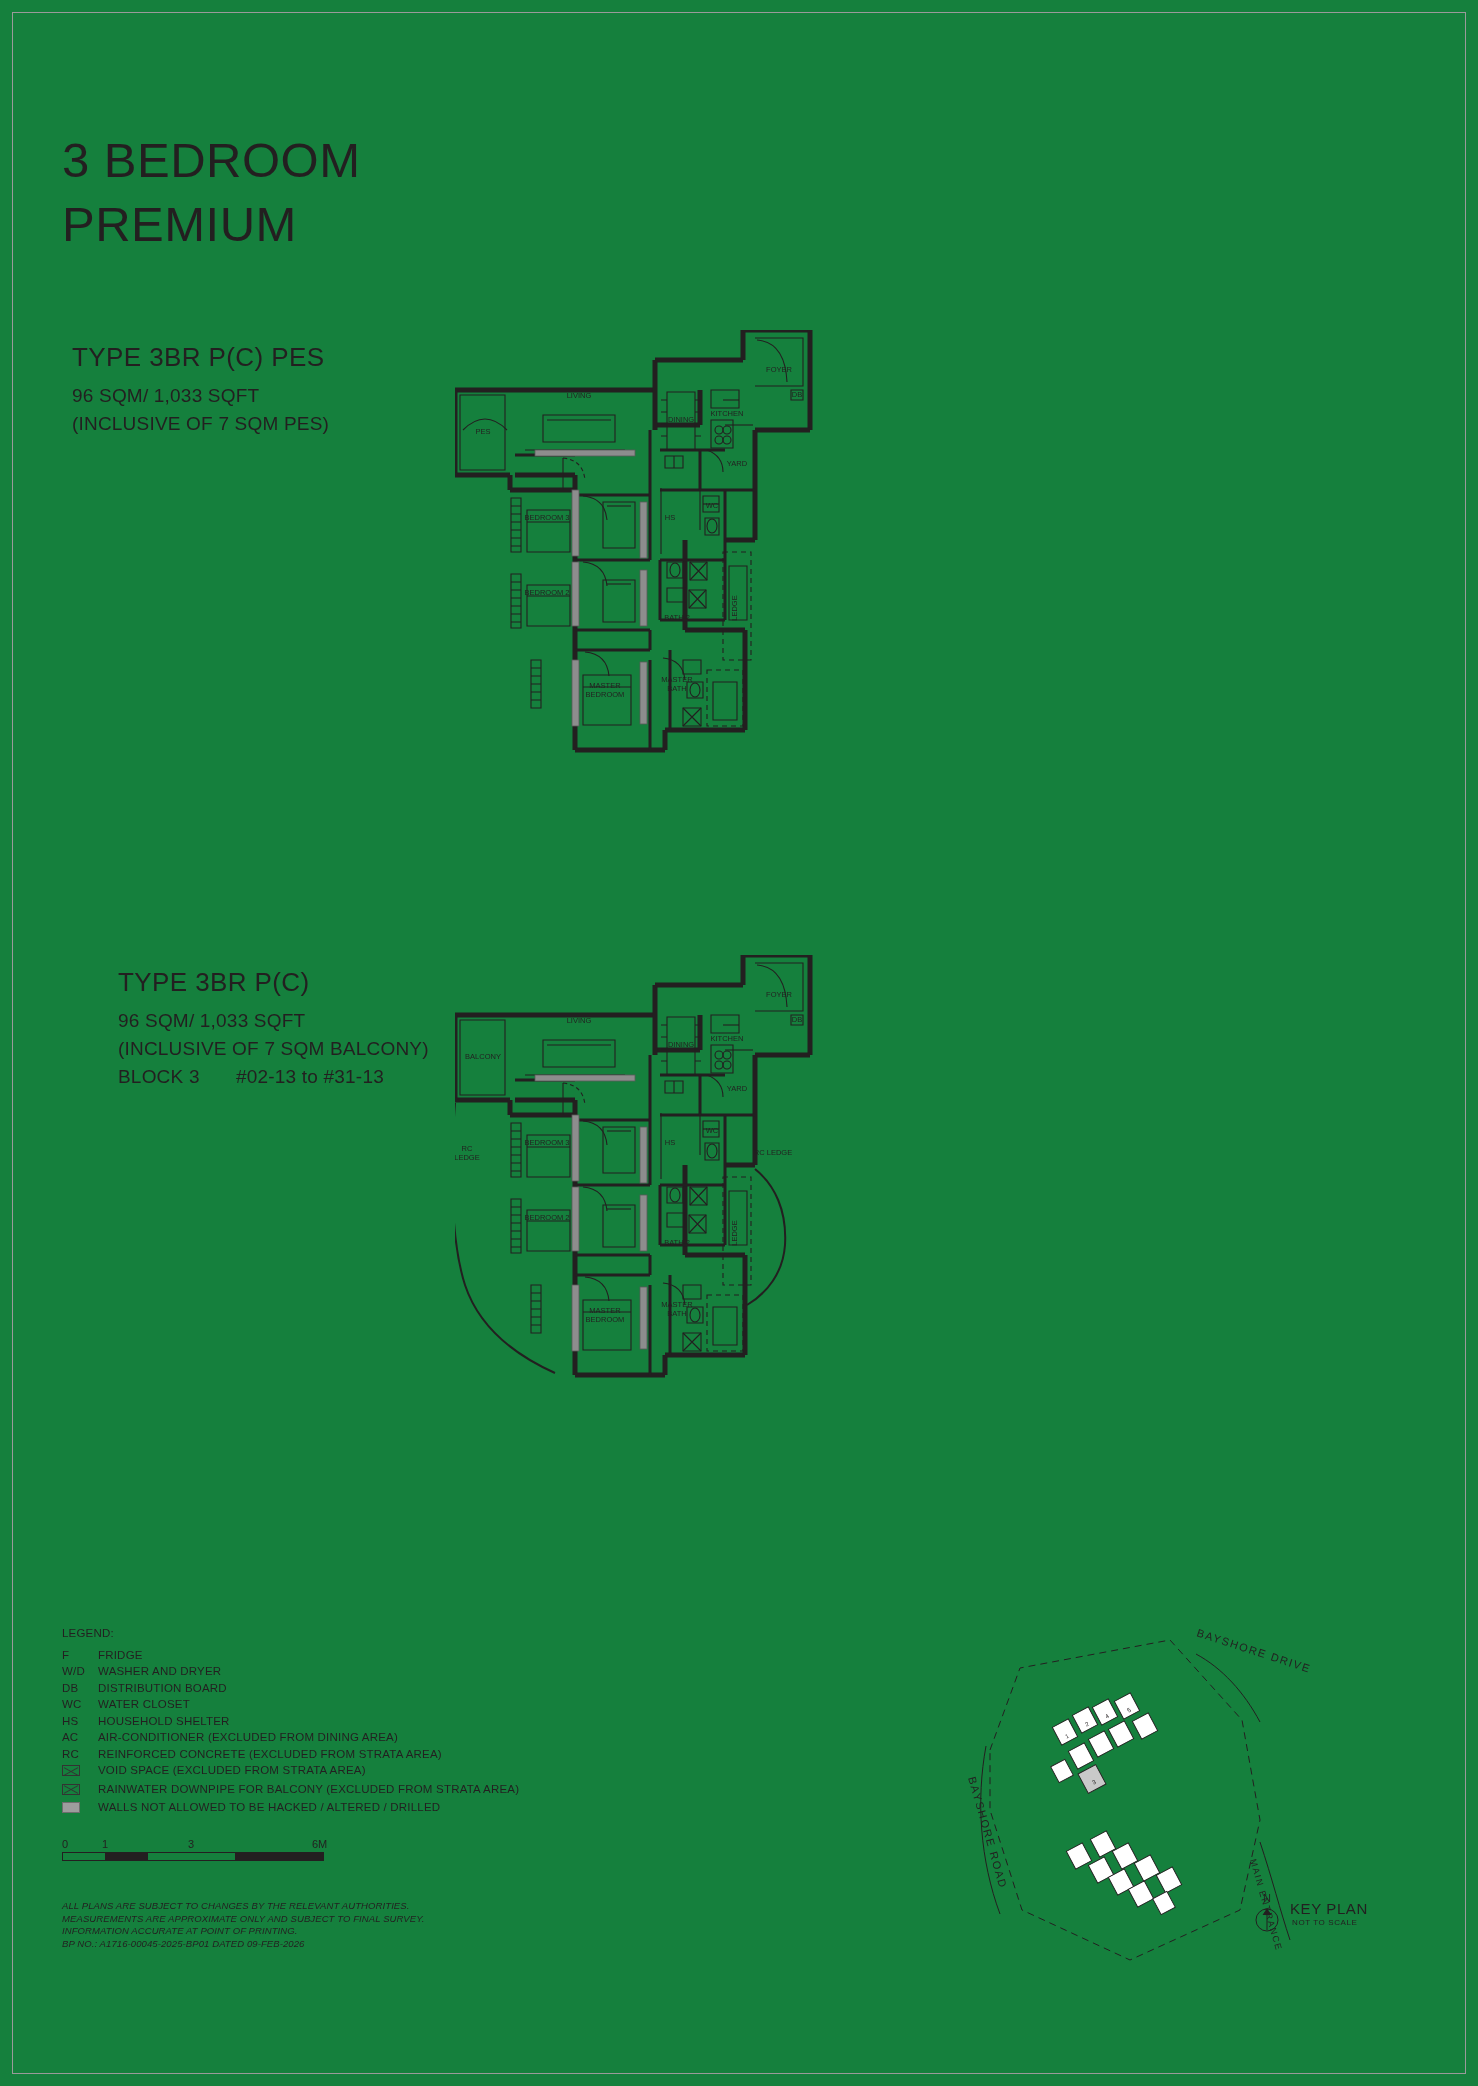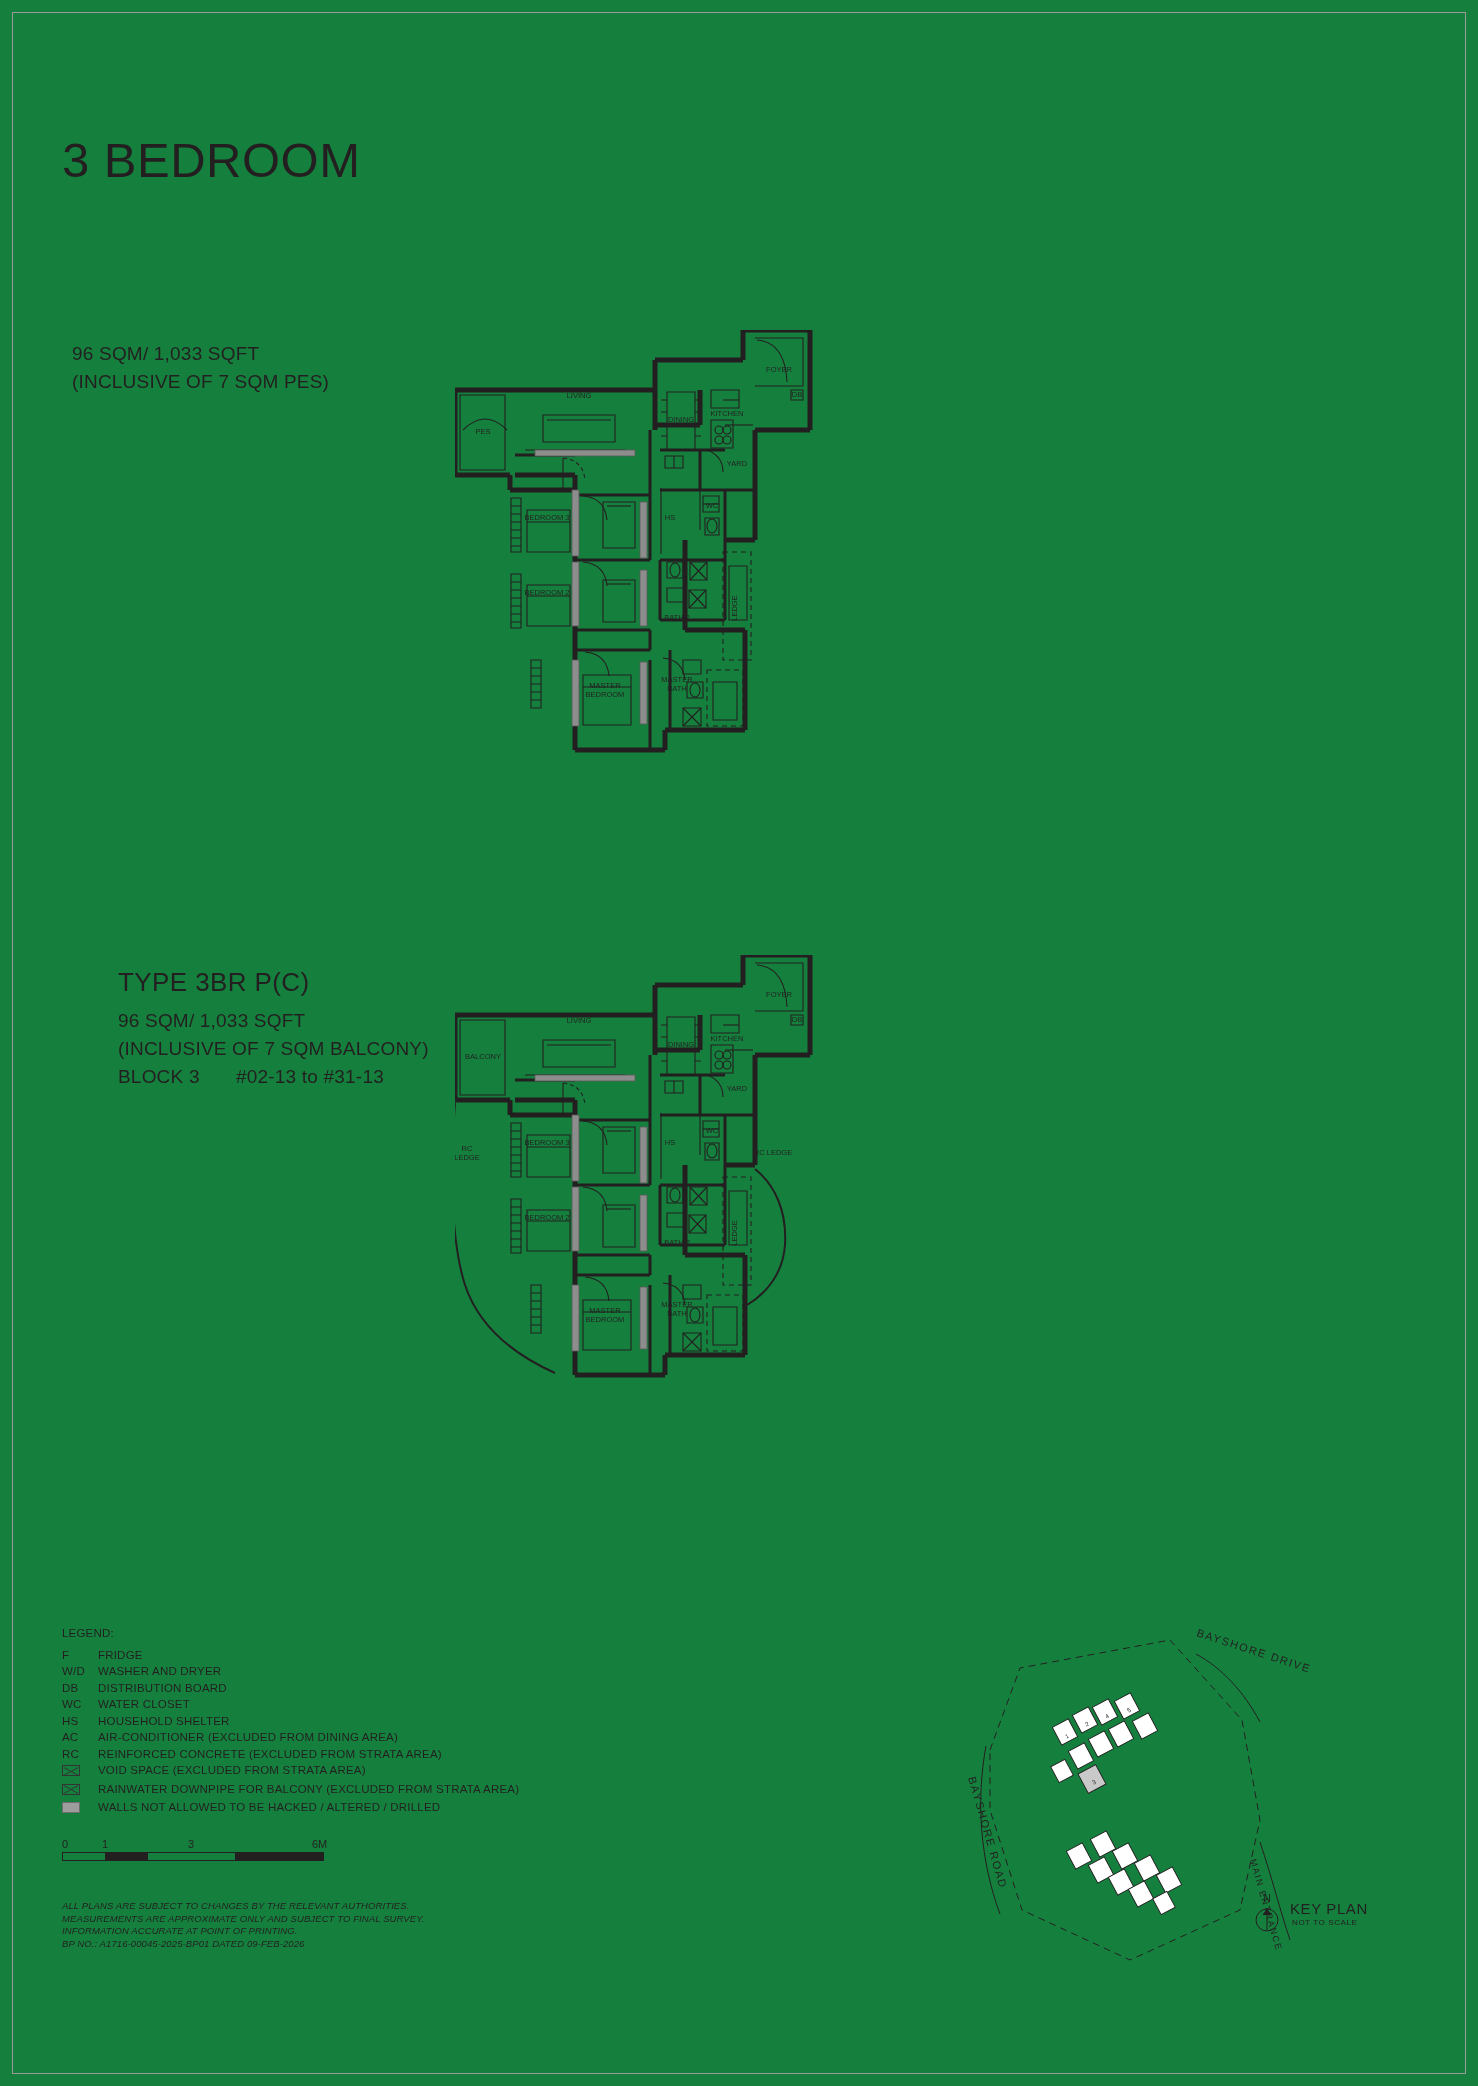--- a/index.html
+++ b/index.html
@@ -172,23 +172,25 @@
   text { font-family: "Liberation Sans", sans-serif; }
 </style>
 </head>
 <body>
 
 <div class="page">
   <div class="frame"></div>
 
   <div class="title-block">
     <div class="title-line">3 BEDROOM</div>
+    <div class="title-line">PREMIUM</div>
   </div>
 
   <div class="unit-head" id="unit1-head">
+    <div class="type">TYPE 3BR P(C) PES</div>
     <div class="meta">
       <div>96 SQM/ 1,033 SQFT</div>
       <div>(INCLUSIVE OF 7 SQM PES)</div>
     </div>
   </div>
 
   <div class="unit-head" id="unit2-head">
     <div class="type">TYPE 3BR P(C)</div>
     <div class="meta">
       <div>96 SQM/ 1,033 SQFT</div>

